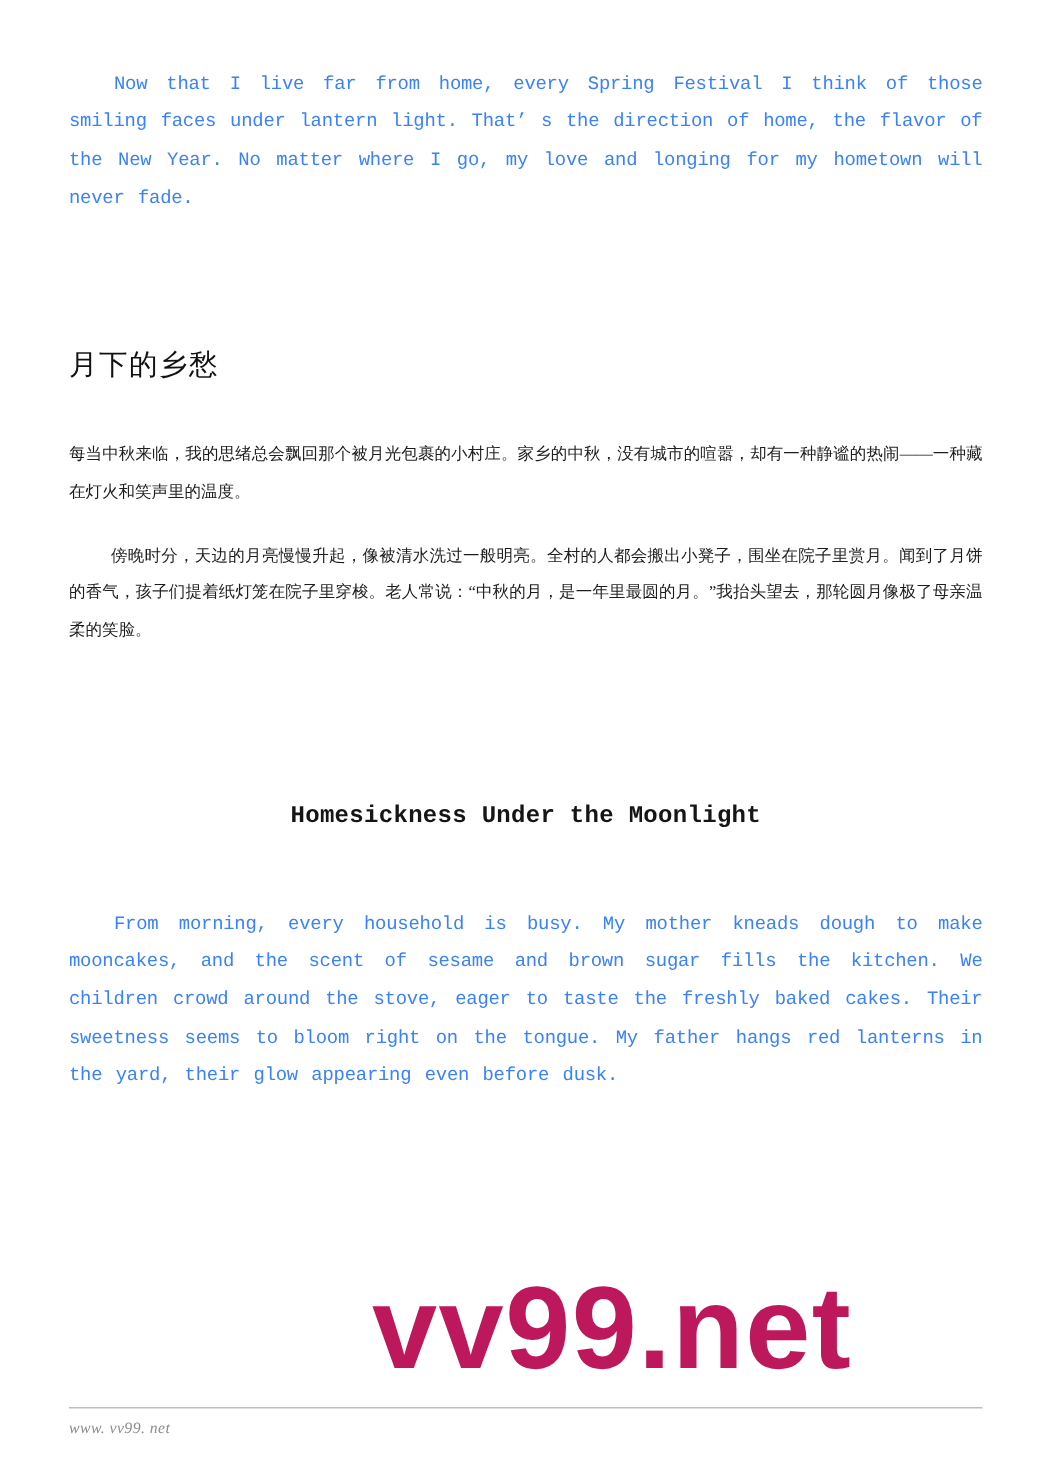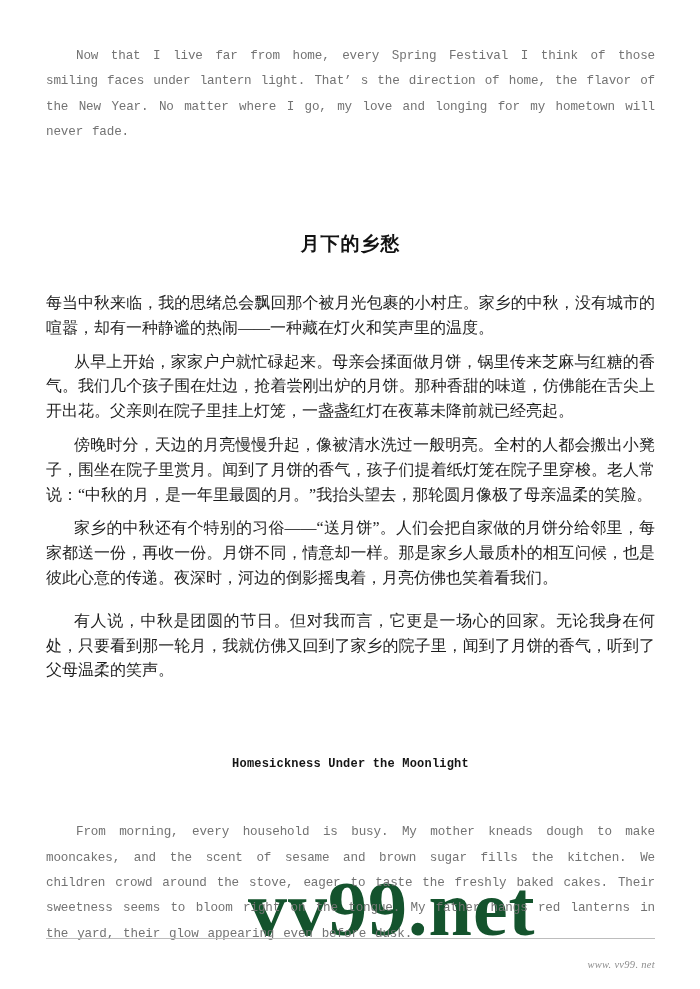--- a/index.html
+++ b/index.html
@@ -29,93 +29,92 @@
     width: 609px;
   }
 
   
   .watermark {
     position: absolute;
     left: 248px;
     top: 842px;
     width: 400px;
     height: 86px;
-    font-family: Liberation Serif, serif;
+    font-family: Liberation Sans, sans-serif;
     font-weight: bold;
     font-size: 78px;
     line-height: 86px;
     letter-spacing: 1px;
-    color: #14532d;
+    color: #be185d;
     white-space: nowrap;
     user-select: none;
     pointer-events: none;
     z-index: 0;
-    margin-top: 24px;
   }
 
   
   .para {
     position: relative;
     z-index: 1;
     text-align: justify;
     text-justify: inter-character;
     margin: 0;
   }
 
   .para-en {
     font-family: "Liberation Mono", "DejaVu Sans Mono", monospace;
     font-size: 12.6px;
     line-height: 25.4px;
     letter-spacing: -0.15px;
     word-spacing: 1.5px;
-    color: #737373;
+    color: #3b82f6;
   }
 
   .para-en.indent {
     text-indent: 30px;
   }
 
   .para-cn {
     font-family: "Liberation Serif", "DejaVu Serif", serif;
-    font-size: 16px;
+    font-size: 11px;
     line-height: 24.8px;
     color: #1d1d1d;
   }
 
   .para-cn.indent {
     text-indent: 28px;
   }
 
   
   .gap-intro-to-title { height: 72px; }
   .gap-title-to-body  { height: 22px; }
   .gap-para           { height: 9px; }
   .gap-cn-to-en-title { height: 58px; }
   .gap-entitle-to-body{ height: 24px; }
 
   
   .title-cn {
     position: relative;
     z-index: 1;
-    text-align: center;
+    text-align: left;
     font-family: "DejaVu Sans", sans-serif;
-    font-weight: bold;
+    font-weight: normal;
     font-size: 19px;
     line-height: 26px;
     letter-spacing: 1px;
     color: #121212;
   }
 
   .title-en {
     position: relative;
     z-index: 1;
     text-align: center;
     font-family: "Liberation Mono", "DejaVu Sans Mono", monospace;
     font-weight: bold;
-    font-size: 12px;
+    font-size: 16px;
     line-height: 26px;
     letter-spacing: 0.2px;
     color: #151515;
   }
 
   
   .footer {
     position: absolute;
     left: 46px;
     top: 938px;
@@ -123,22 +122,21 @@
     z-index: 2;
   }
   .footer-rule {
     width: 100%;
     height: 1px;
     background: #bdbdbd;
     border: 0;
     margin: 0;
   }
   .footer-url {
-    margin-top: 20px;
-    text-align: right;
+    margin-top: 8px;
     font-family: "Liberation Serif", "DejaVu Serif", serif;
     font-style: italic;
     font-size: 10.5px;
     letter-spacing: 0.3px;
     color: #8d8d8d;
   }
 </style>
 </head>
 <body>
 
@@ -151,28 +149,25 @@
     <p class="para para-en indent">Now that I live far from home, every Spring Festival I think of those smiling faces under lantern light. That’ s the direction of home, the flavor of the New Year. No matter where I go, my love and longing for my hometown will never fade.</p>
 
     <div class="gap-intro-to-title"></div>
 
     <h1 class="title-cn">月下的乡愁</h1>
 
     <div class="gap-title-to-body"></div>
 
     <p class="para para-cn">每当中秋来临，我的思绪总会飘回那个被月光包裹的小村庄。家乡的中秋，没有城市的喧嚣，却有一种静谧的热闹——一种藏在灯火和笑声里的温度。</p>
     <div class="gap-para"></div>
-    <p class="para para-cn indent">从早上开始，家家户户就忙碌起来。母亲会揉面做月饼，锅里传来芝麻与红糖的香气。我们几个孩子围在灶边，抢着尝刚出炉的月饼。那种香甜的味道，仿佛能在舌尖上开出花。父亲则在院子里挂上灯笼，一盏盏红灯在夜幕未降前就已经亮起。</p>
     <div class="gap-para"></div>
     <p class="para para-cn indent">傍晚时分，天边的月亮慢慢升起，像被清水洗过一般明亮。全村的人都会搬出小凳子，围坐在院子里赏月。闻到了月饼的香气，孩子们提着纸灯笼在院子里穿梭。老人常说：“中秋的月，是一年里最圆的月。”我抬头望去，那轮圆月像极了母亲温柔的笑脸。</p>
     <div class="gap-para"></div>
-    <p class="para para-cn indent">家乡的中秋还有个特别的习俗——“送月饼”。人们会把自家做的月饼分给邻里，每家都送一份，再收一份。月饼不同，情意却一样。那是家乡人最质朴的相互问候，也是彼此心意的传递。夜深时，河边的倒影摇曳着，月亮仿佛也笑着看我们。</p>
     <div class="gap-para"></div>
     <div class="gap-para"></div>
-    <p class="para para-cn indent">有人说，中秋是团圆的节日。但对我而言，它更是一场心的回家。无论我身在何处，只要看到那一轮月，我就仿佛又回到了家乡的院子里，闻到了月饼的香气，听到了父母温柔的笑声。</p>
 
     <div class="gap-cn-to-en-title"></div>
 
     <h2 class="title-en">Homesickness Under the Moonlight</h2>
 
     <div class="gap-entitle-to-body"></div>
 
     <div class="gap-para"></div>
     <p class="para para-en indent">From morning, every household is busy. My mother kneads dough to make mooncakes, and the scent of sesame and brown sugar fills the kitchen. We children crowd around the stove, eager to taste the freshly baked cakes. Their sweetness seems to bloom right on the tongue. My father hangs red lanterns in the yard, their glow appearing even before dusk.</p>
 

